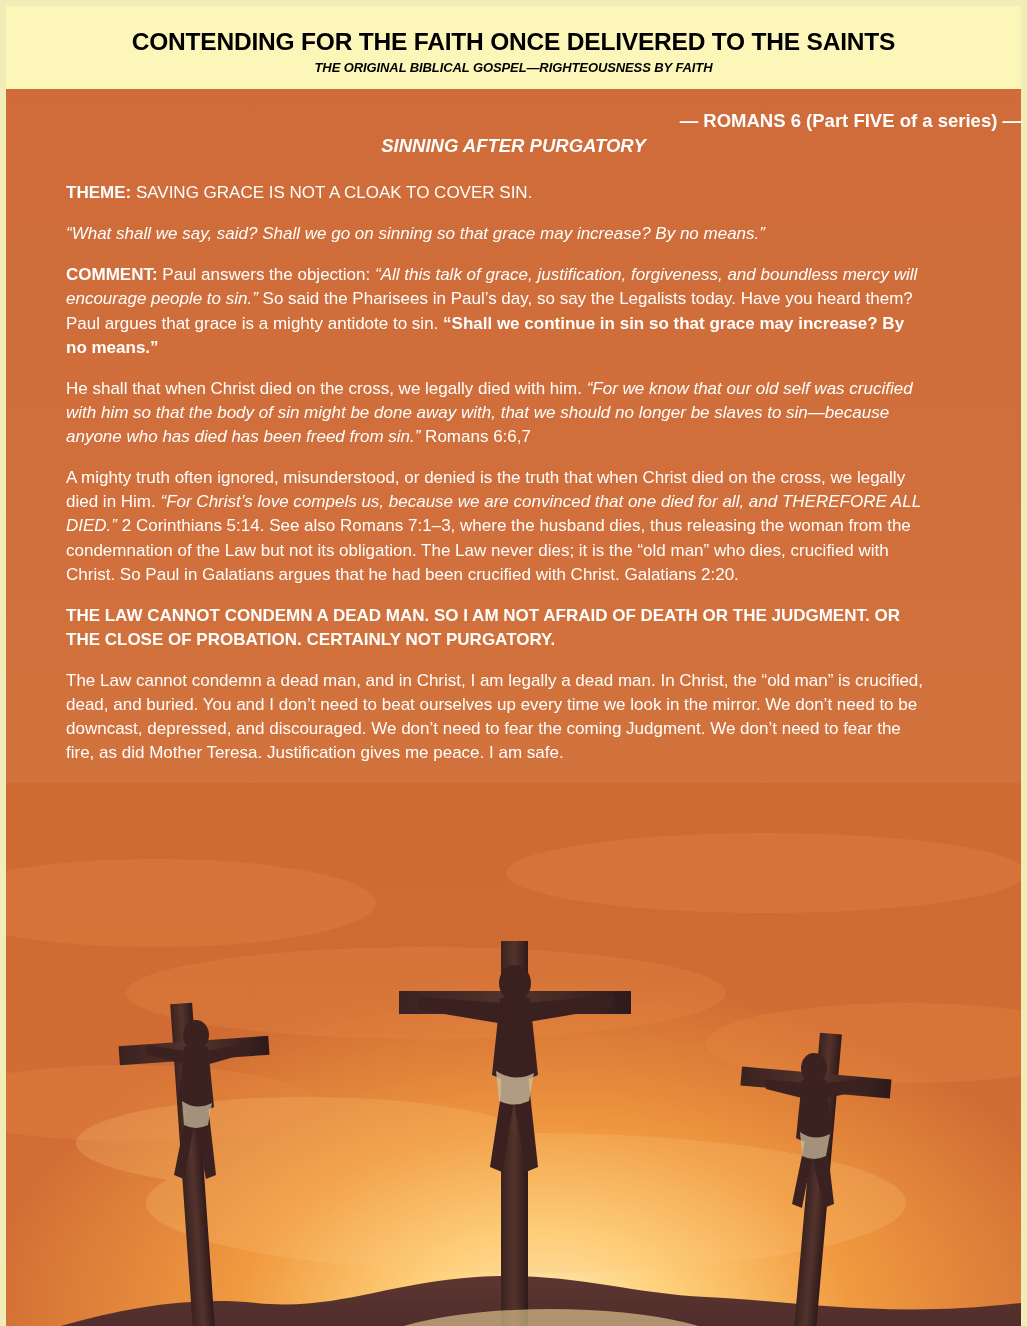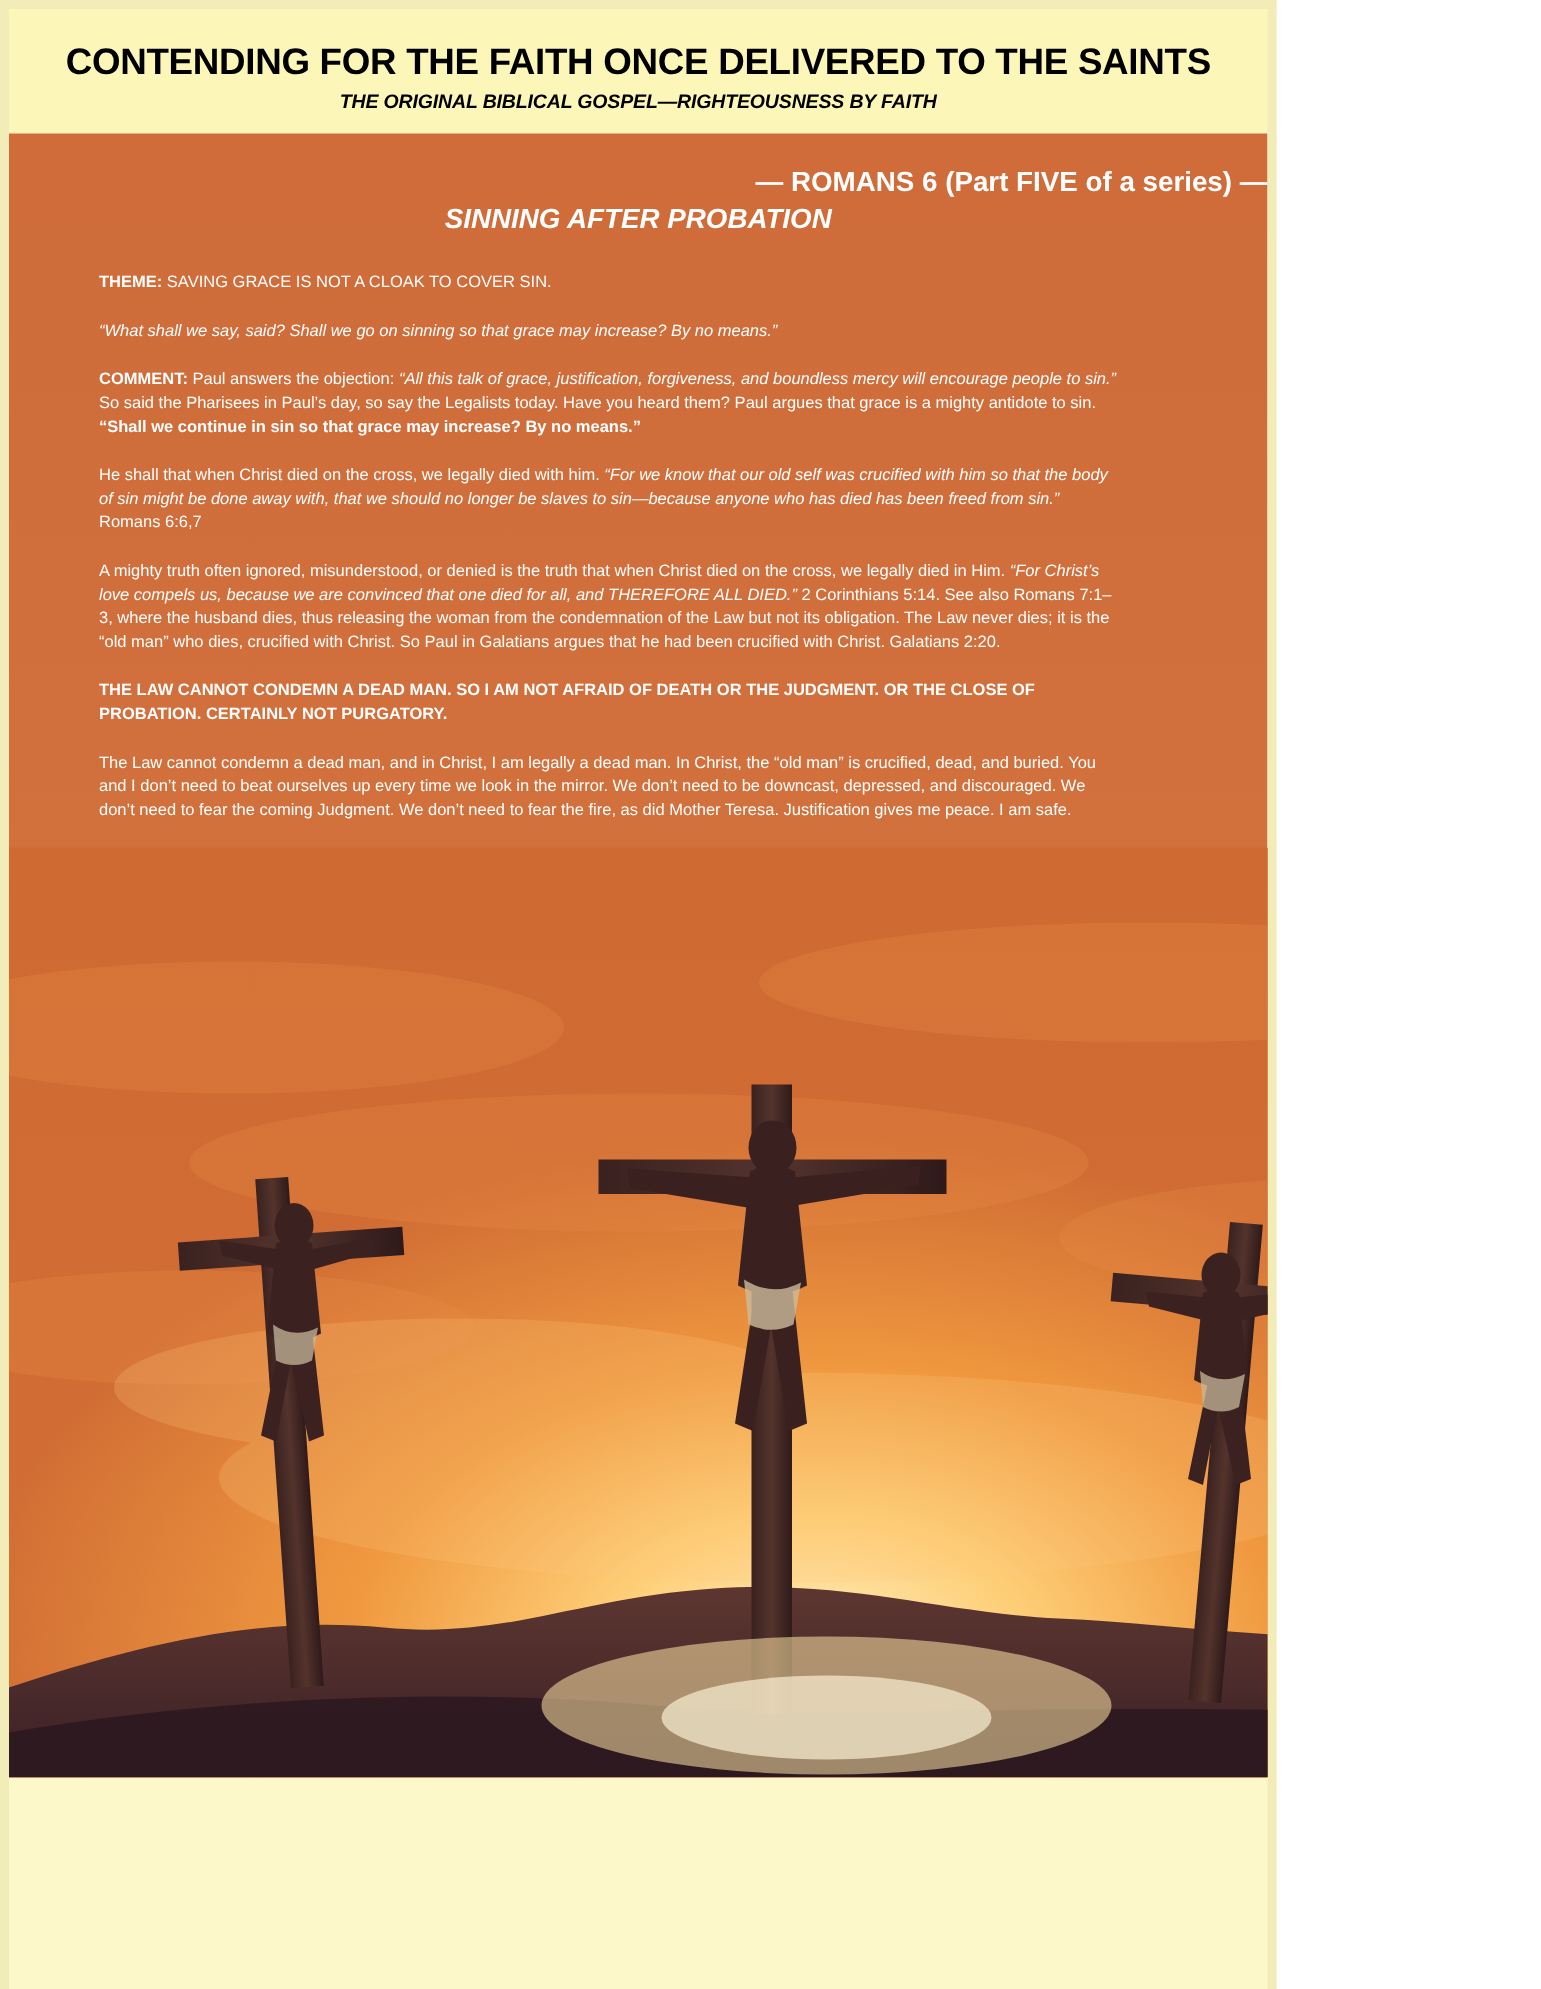--- a/index.html
+++ b/index.html
@@ -8,21 +8,21 @@
     background: #ffffff;
   }
   body {
     width: 1027px;
     height: 1326px;
     font-family: "Liberation Sans", sans-serif;
     overflow: hidden;
     position: relative;
   }
   .page {
-    width: 851px;
+    width: 1027px;
     height: 1326px;
     position: relative;
     background: #fdf8c9;
     box-sizing: border-box;
     border-left: 6px solid #f2ecb8;
     border-right: 6px solid #f2ecb8;
     border-top: 6px solid #f2ecb8;
     overflow: hidden;
   }
   
@@ -64,21 +64,21 @@
     text-align: center;
     color: #ffffff;
     font-size: 18.5px;
     font-weight: bold;
     font-style: italic;
     line-height: 1.35;
   }
   .content {
     padding: 22px 96px 0 60px;
     color: #ffffff;
-    font-size: 11px;
+    font-size: 17px;
     line-height: 1.42;
   }
   .content p {
     margin: 0 0 17px 0;
   }
   .content p.tight {
     margin-bottom: 4px;
   }
   b, .b { font-weight: bold; }
   i, .i { font-style: italic; }
@@ -100,21 +100,21 @@
 <div class="page">
 
   <div class="header">
     <div class="header-title">CONTENDING FOR THE FAITH ONCE DELIVERED TO THE SAINTS</div>
     <div class="header-sub">THE ORIGINAL BIBLICAL GOSPEL—RIGHTEOUSNESS BY FAITH</div>
   </div>
 
   <div class="body-band">
 
     <div class="series-title">— ROMANS 6 (Part FIVE of a series) —</div>
-    <div class="series-sub">SINNING AFTER PROBATION</div>
+    <div class="series-sub">SINNING AFTER PURGATORY</div>
 
     <div class="content">
 
       <p>
         <span class="b">THEME:</span><span> SAVING GRACE IS NOT A CLOAK TO COVER SIN.</span>
       </p>
 
       <p class="i">“What shall we say, said? Shall we go on sinning so that grace may increase? By no means.”</p>
 
       <p>

